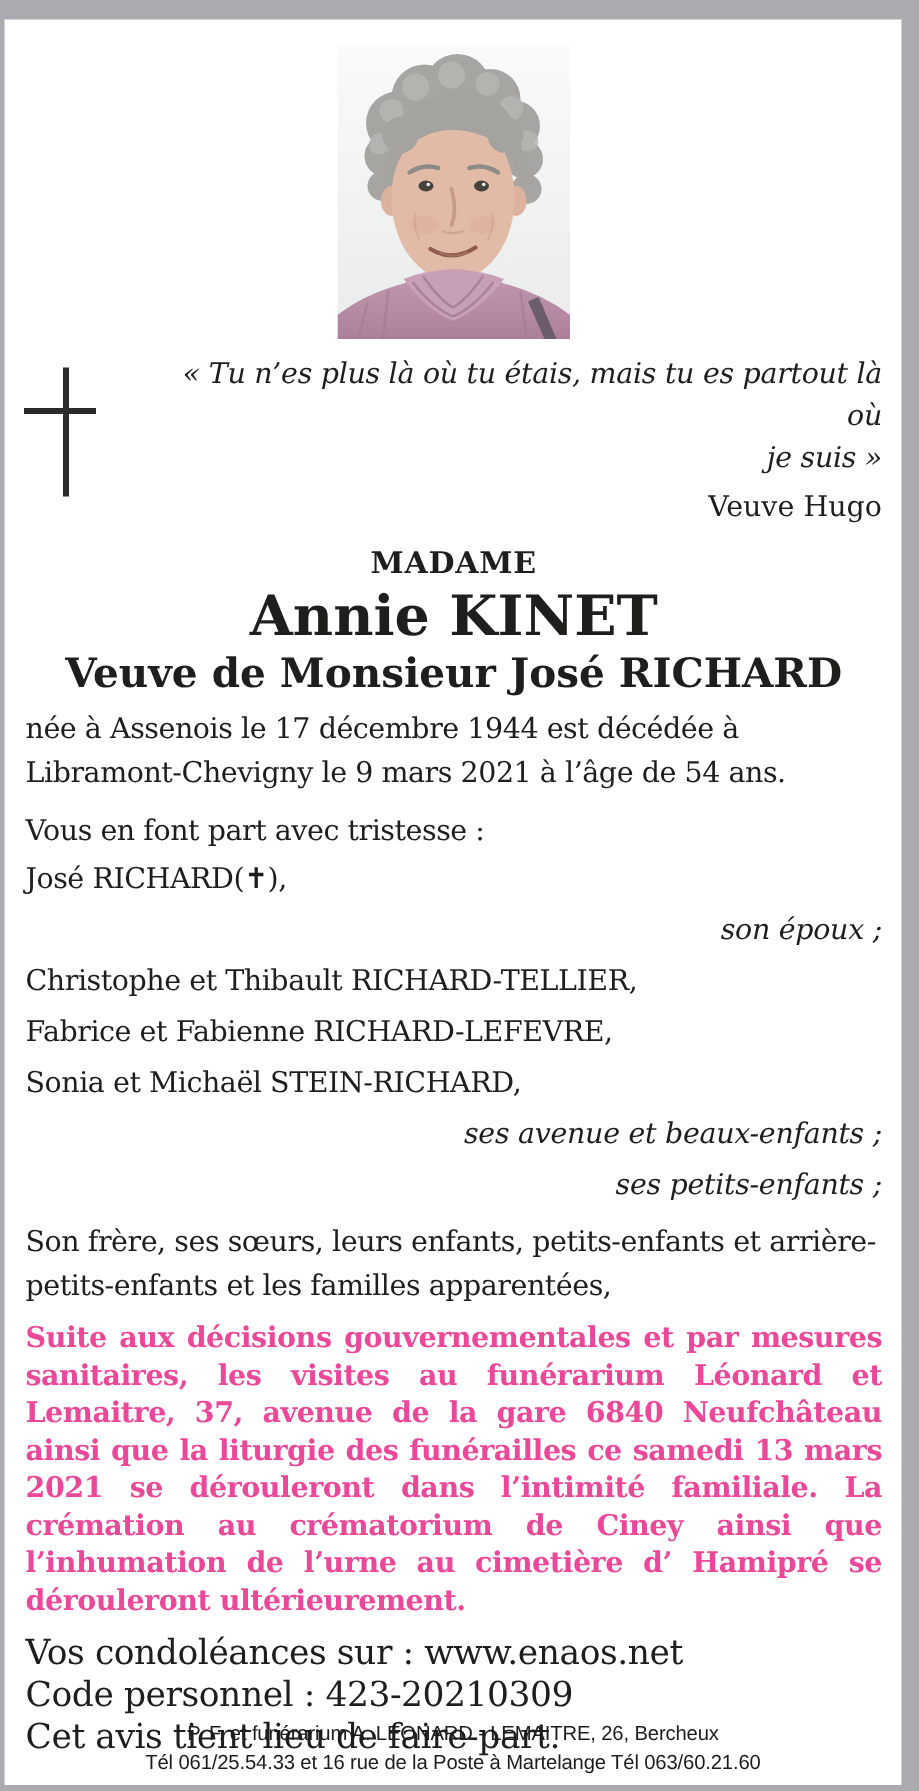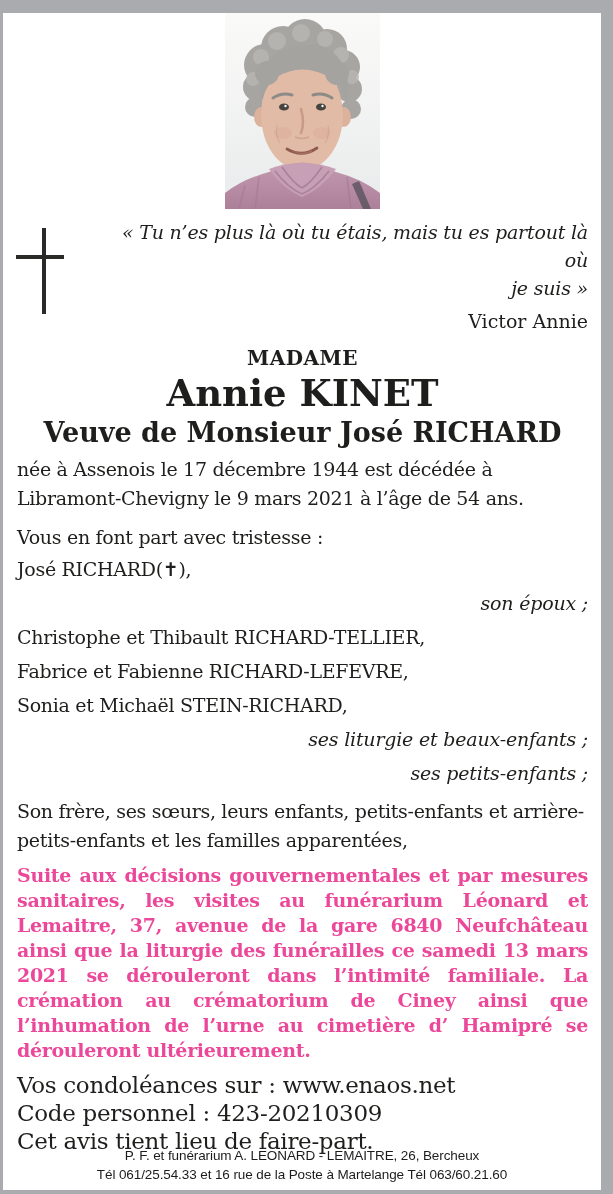--- a/index.html
+++ b/index.html
@@ -18,21 +18,21 @@
   .card {
     position: absolute;
     left: 3px;
     top: 13px;
     width: 598px;
     height: 1177px;
     background: #ffffff;
   }
   .inner {
     position: relative;
-    padding: 0 13px 0 14px;
+    padding: 17px 13px 0 14px;
     height: 100%;
     box-sizing: border-box;
   }
   .portrait {
     width: 155px;
     height: 196px;
     margin: 0 auto;
     display: block;
   }
   .quote-row {
@@ -225,41 +225,41 @@
         <path d="M134,168 L146,196 L138,196 L127,171 Z" fill="#5f5660" opacity="0.85"></path>
       </g>
     </svg>
 
     <div class="quote-row">
       <div class="cross"></div>
       <div class="quote">
         <div>« Tu n’es plus là où tu étais, mais tu es partout là où</div>
         <div>je suis »</div>
       </div>
-      <div class="quote-author">Victor Annie</div>
+      <div class="quote-author">Veuve Hugo</div>
     </div>
 
     <div class="deceased-title">MADAME</div>
     <div class="deceased-name">Annie KINET</div>
     <div class="deceased-subtitle">Veuve de Monsieur José RICHARD</div>
 
     <p class="body-par">née à Assenois le 17 décembre 1944 est décédée à Libramont-Chevigny le 9 mars 2021 à l’âge de 54 ans.</p>
 
     <p class="body-par intro">Vous en font part avec tristesse :</p>
 
     <div>
       <div class="name-line">José RICHARD(✝),</div>
       <div class="relation">son époux ;</div>
     </div>
 
     <div>
       <div class="name-line">Christophe et Thibault RICHARD-TELLIER,</div>
       <div class="name-line">Fabrice et Fabienne RICHARD-LEFEVRE,</div>
       <div class="name-line">Sonia et Michaël STEIN-RICHARD,</div>
-      <div class="relation">ses liturgie et beaux-enfants ;</div>
+      <div class="relation">ses avenue et beaux-enfants ;</div>
     </div>
 
     <div>
       <div class="relation">ses petits-enfants ;</div>
     </div>
 
     <p class="body-par" style="margin-top:7px">Son frère, ses sœurs, leurs enfants, petits-enfants et arrière-petits-enfants et les familles apparentées,</p>
 
     <p class="funeral">Suite aux décisions gouvernementales et par mesures sanitaires, les visites au funérarium Léonard et Lemaitre, 37, avenue de la gare 6840 Neufchâteau ainsi que la liturgie des funérailles ce samedi 13 mars 2021 se dérouleront dans l’intimité familiale. La crémation au crématorium de Ciney ainsi que l’inhumation de l’urne au cimetière d’ Hamipré se dérouleront ultérieurement.</p>
 

